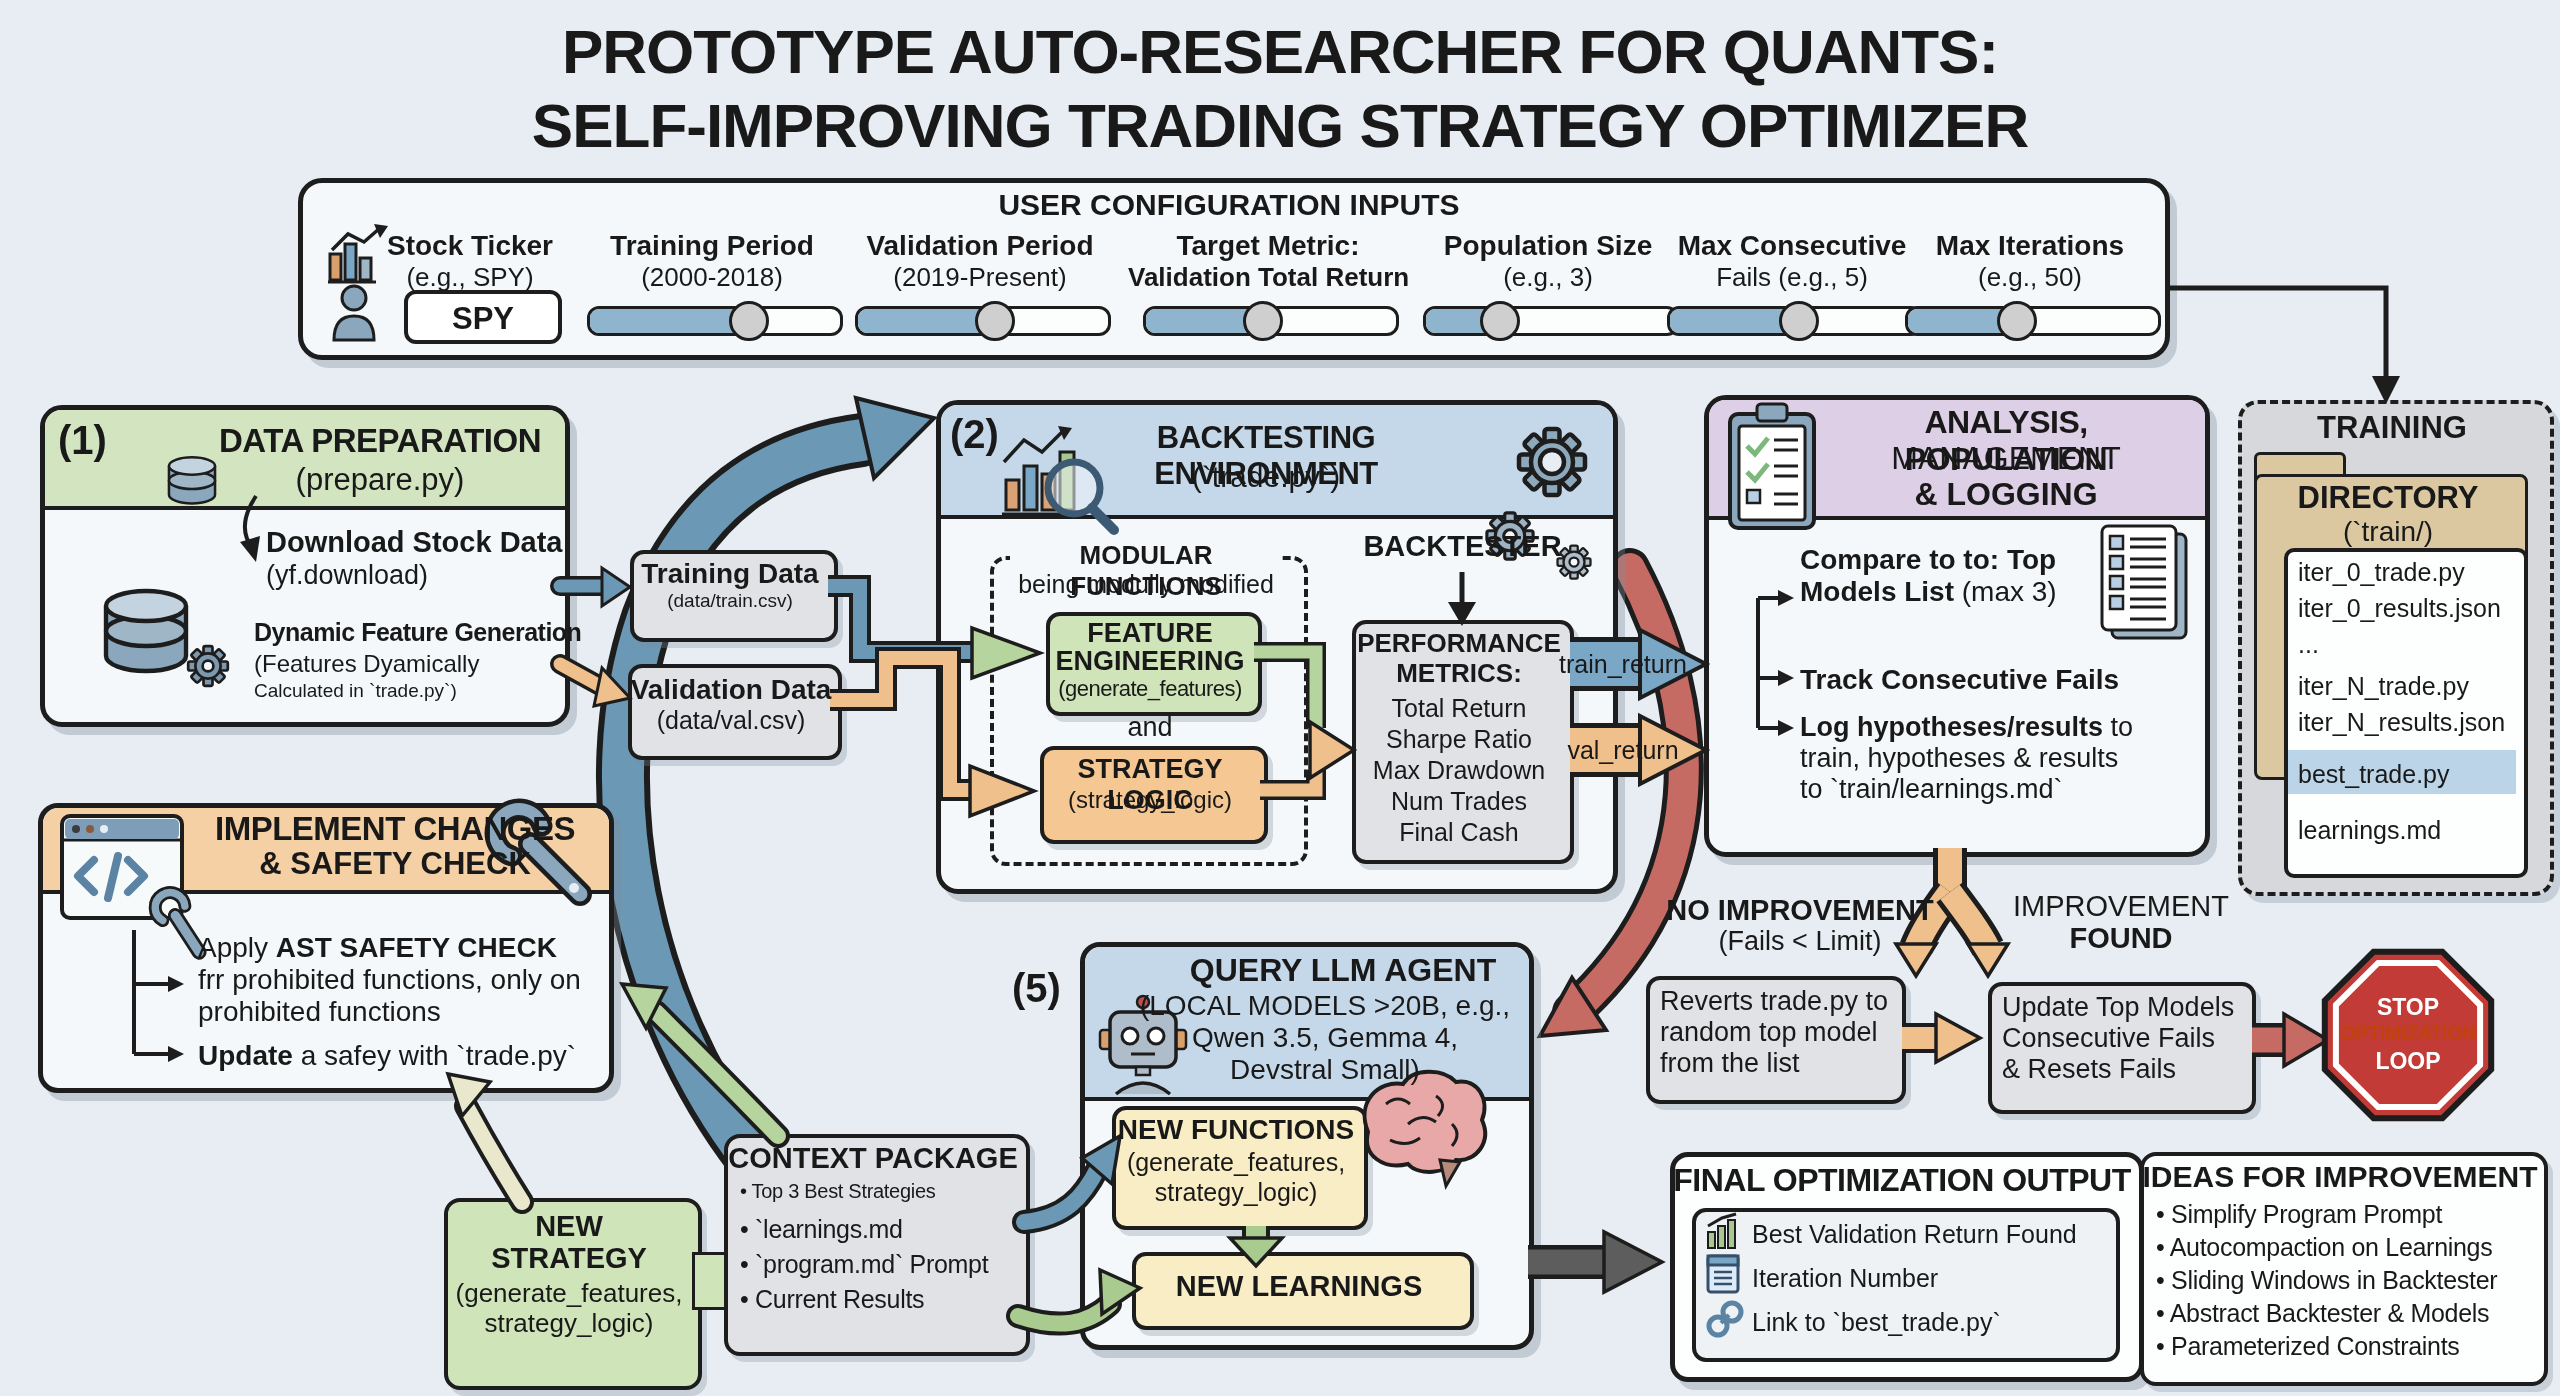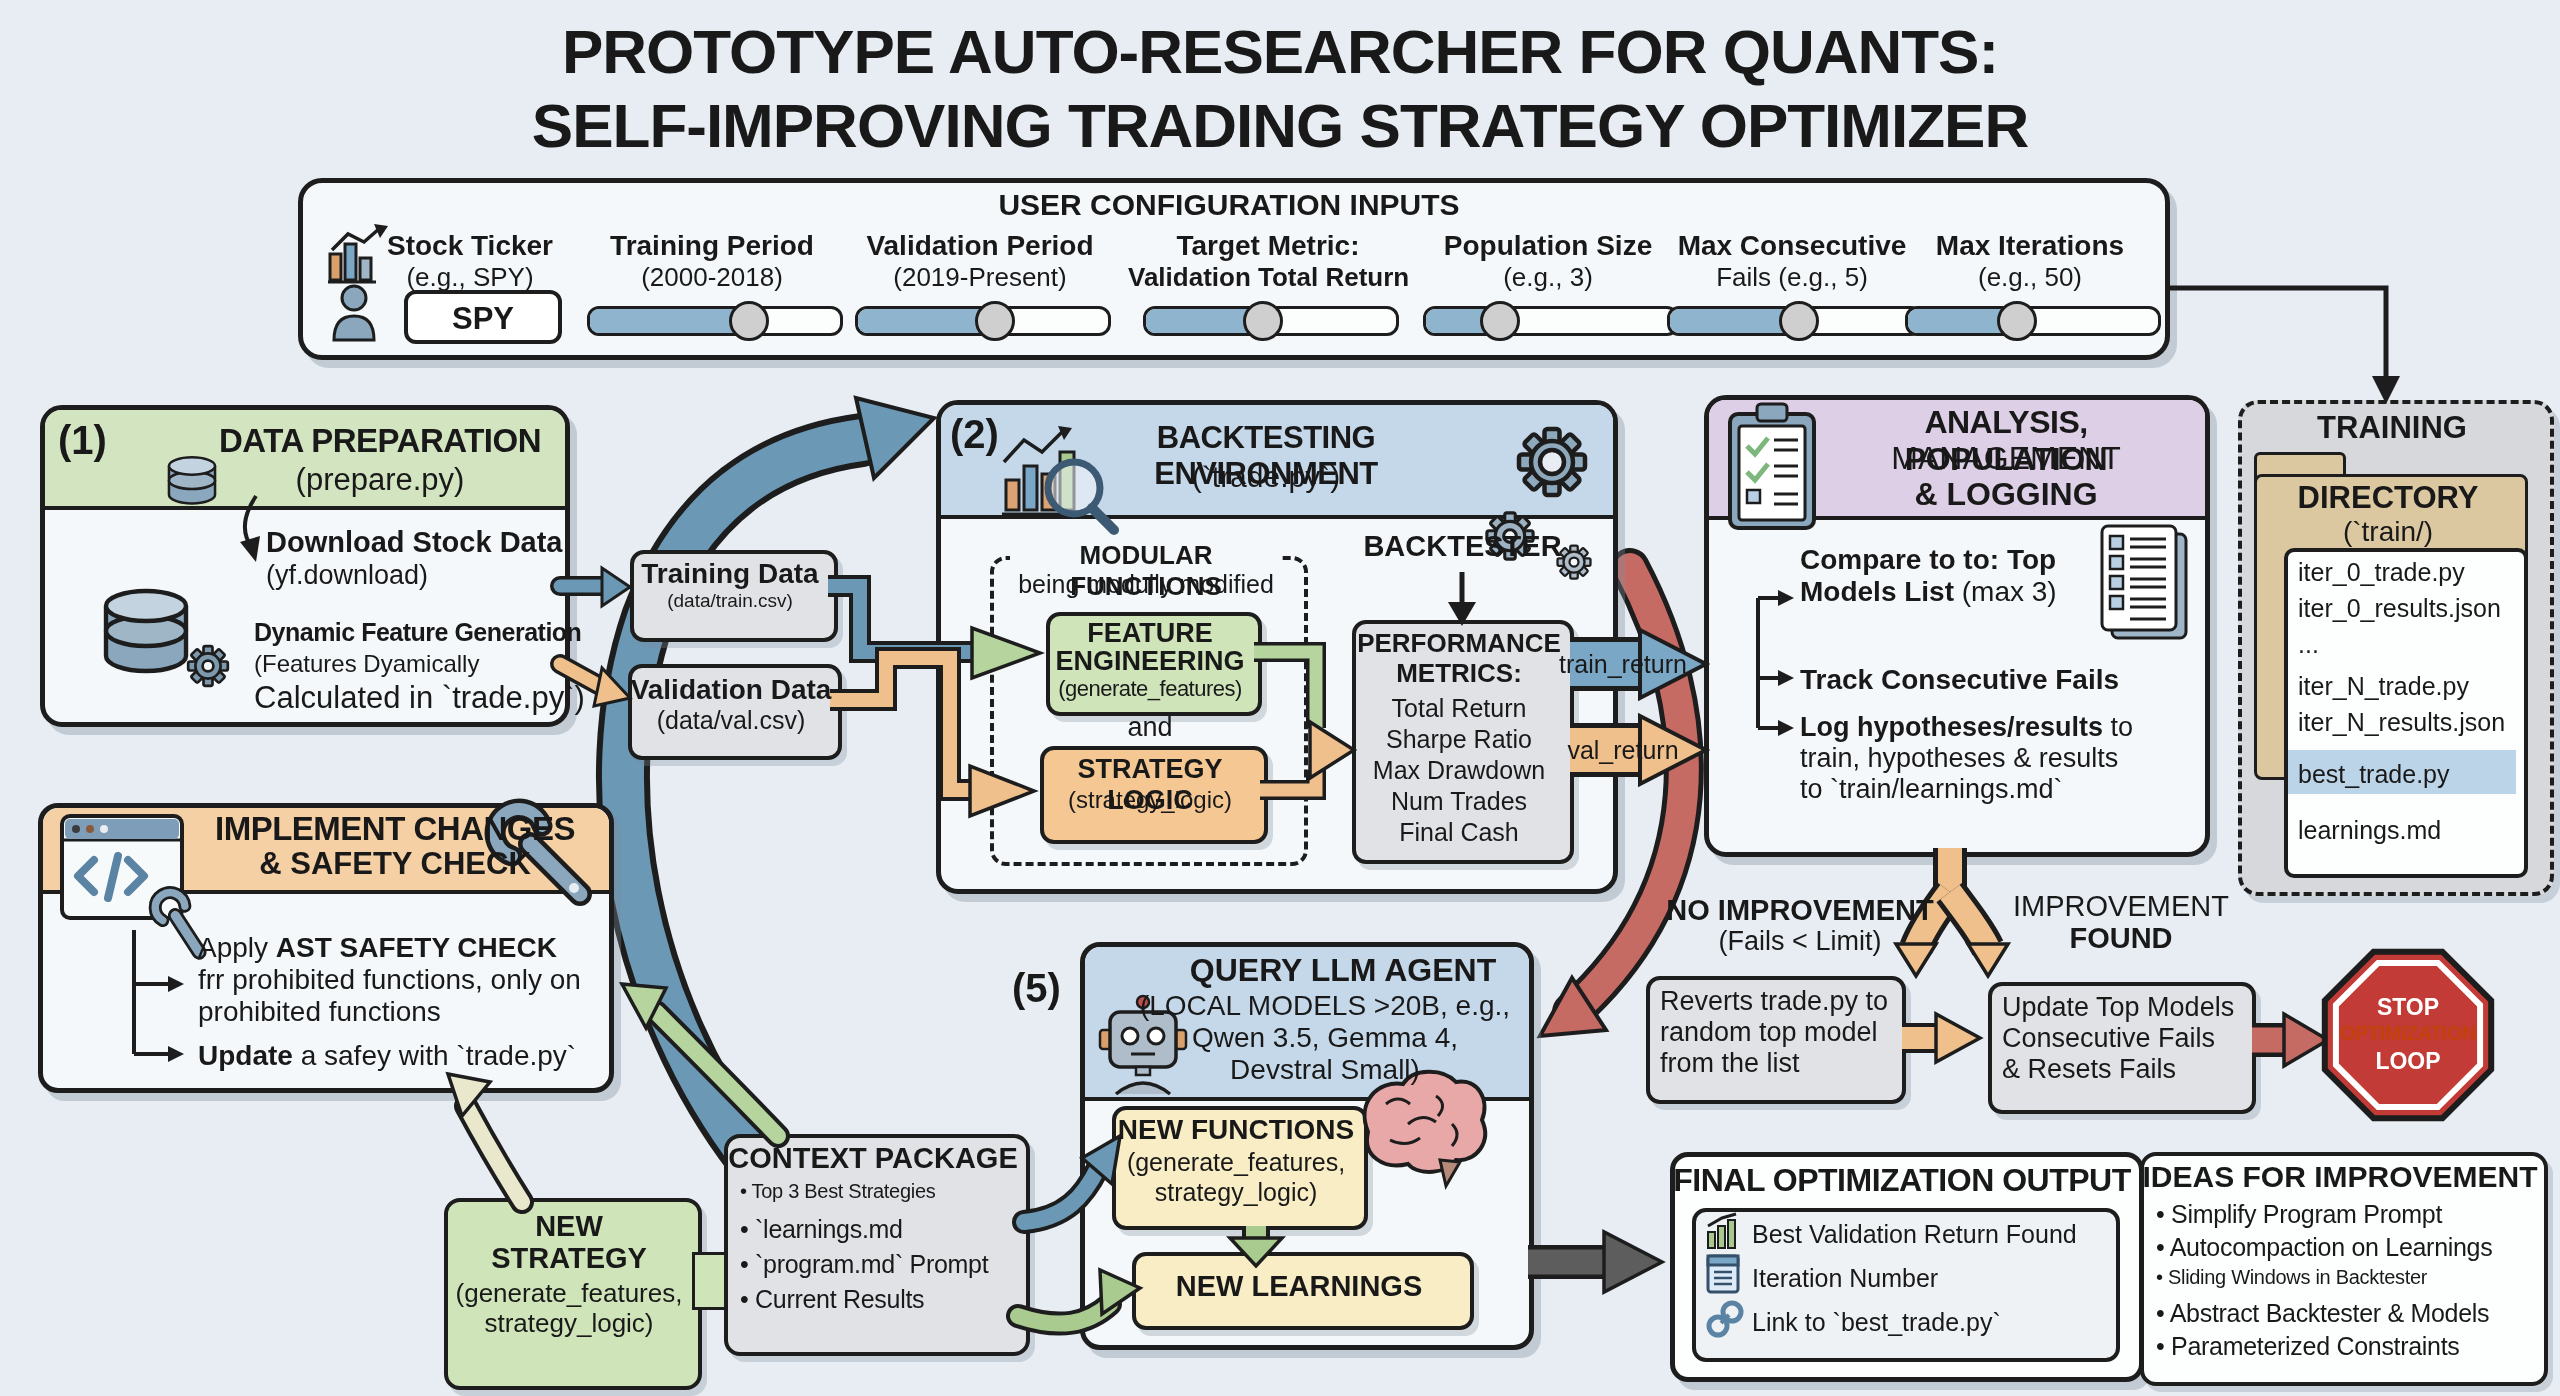--- a/index.html
+++ b/index.html
@@ -449,21 +449,21 @@
     </div>
   </div>
 
 <div class="abs" style="left:58px;top:418px;font-size:40px;font-weight:bold">(1)</div>
 <div class="abs ctr" style="left:210px;top:422px;width:340px;font-size:33px;font-weight:bold;letter-spacing:-0.5px">DATA PREPARATION</div>
 <div class="abs ctr" style="left:210px;top:462px;width:340px;font-size:31px">(prepare.py)</div>
 <div class="abs" style="left:266px;top:526px;font-size:29px;font-weight:bold">Download Stock Data</div>
 <div class="abs" style="left:266px;top:560px;font-size:27px">(yf.download)</div>
 <div class="abs" style="left:254px;top:618px;font-size:25px;font-weight:bold;letter-spacing:-0.5px">Dynamic Feature Generation</div>
 <div class="abs" style="left:254px;top:650px;font-size:24px">(Features Dyamically</div>
-<div class="abs" style="left:254px;top:680px;font-size:31px">Calculated in `trade.py`)</div>
+<div class="abs" style="left:254px;top:680px;font-size:19px">Calculated in `trade.py`)</div>
 
 <div class="abs ctr" style="left:630px;top:558px;width:200px;font-size:28px;font-weight:bold">Training Data</div>
 <div class="abs ctr" style="left:630px;top:590px;width:200px;font-size:19px">(data/train.csv)</div>
 <div class="abs ctr" style="left:628px;top:674px;width:206px;font-size:28px;font-weight:bold">Validation Data</div>
 <div class="abs ctr" style="left:628px;top:706px;width:206px;font-size:25px">(data/val.csv)</div>
 
 <div class="abs" style="left:950px;top:412px;font-size:40px;font-weight:bold">(2)</div>
 <div class="abs ctr" style="left:1056px;top:420px;width:420px;font-size:31px;font-weight:bold;letter-spacing:-0.5px">BACKTESTING ENVIRONMENT</div>
 <div class="abs ctr" style="left:1056px;top:460px;width:420px;font-size:30px">(`trade.py`)</div>
 <div class="abs ctr" style="left:1010px;top:540px;width:272px;font-size:26px;font-weight:bold;background:#f4f8fa">MODULAR FUNCTIONS</div>
@@ -542,15 +542,15 @@
 <div class="abs" style="left:740px;top:1285px;font-size:25px;letter-spacing:-0.3px">•  Current Results</div>
 
 <div class="abs ctr" style="left:1670px;top:1162px;width:464px;font-size:32px;font-weight:bold;letter-spacing:-0.5px">FINAL OPTIMIZATION OUTPUT</div>
 <div class="abs" style="left:1752px;top:1220px;font-size:25px">Best Validation Return Found</div>
 <div class="abs" style="left:1752px;top:1264px;font-size:25px">Iteration Number</div>
 <div class="abs" style="left:1752px;top:1308px;font-size:25px">Link to `best_trade.py`</div>
 
 <div class="abs ctr" style="left:2140px;top:1160px;width:400px;font-size:30px;font-weight:bold">IDEAS FOR IMPROVEMENT</div>
 <div class="abs" style="left:2156px;top:1200px;font-size:25px;letter-spacing:-0.3px">•  Simplify Program Prompt</div>
 <div class="abs" style="left:2156px;top:1233px;font-size:25px;letter-spacing:-0.3px">•  Autocompaction on Learnings</div>
-<div class="abs" style="left:2156px;top:1266px;font-size:20px;letter-spacing:-0.3px">•  Sliding Windows in Backtester</div>
+<div class="abs" style="left:2156px;top:1266px;font-size:25px;letter-spacing:-0.3px">•  Sliding Windows in Backtester</div>
 <div class="abs" style="left:2156px;top:1299px;font-size:25px;letter-spacing:-0.3px">•  Abstract Backtester &amp; Models</div>
 <div class="abs" style="left:2156px;top:1332px;font-size:25px;letter-spacing:-0.3px">•  Parameterized Constraints</div>
 
 </body></html>

